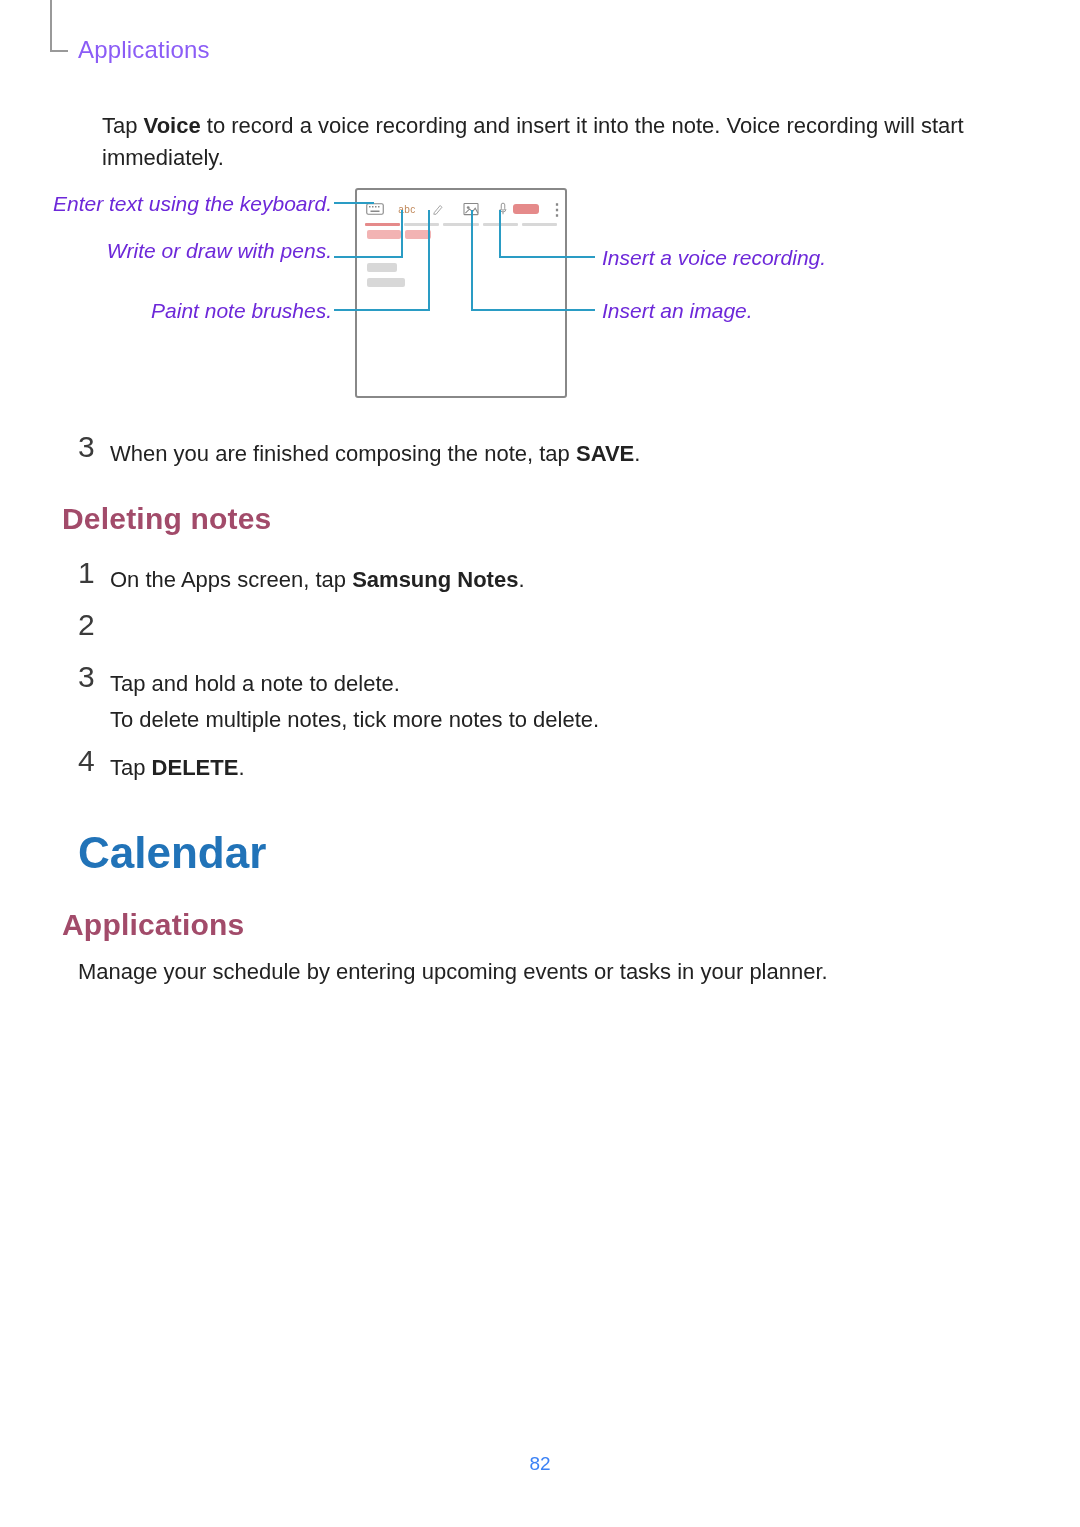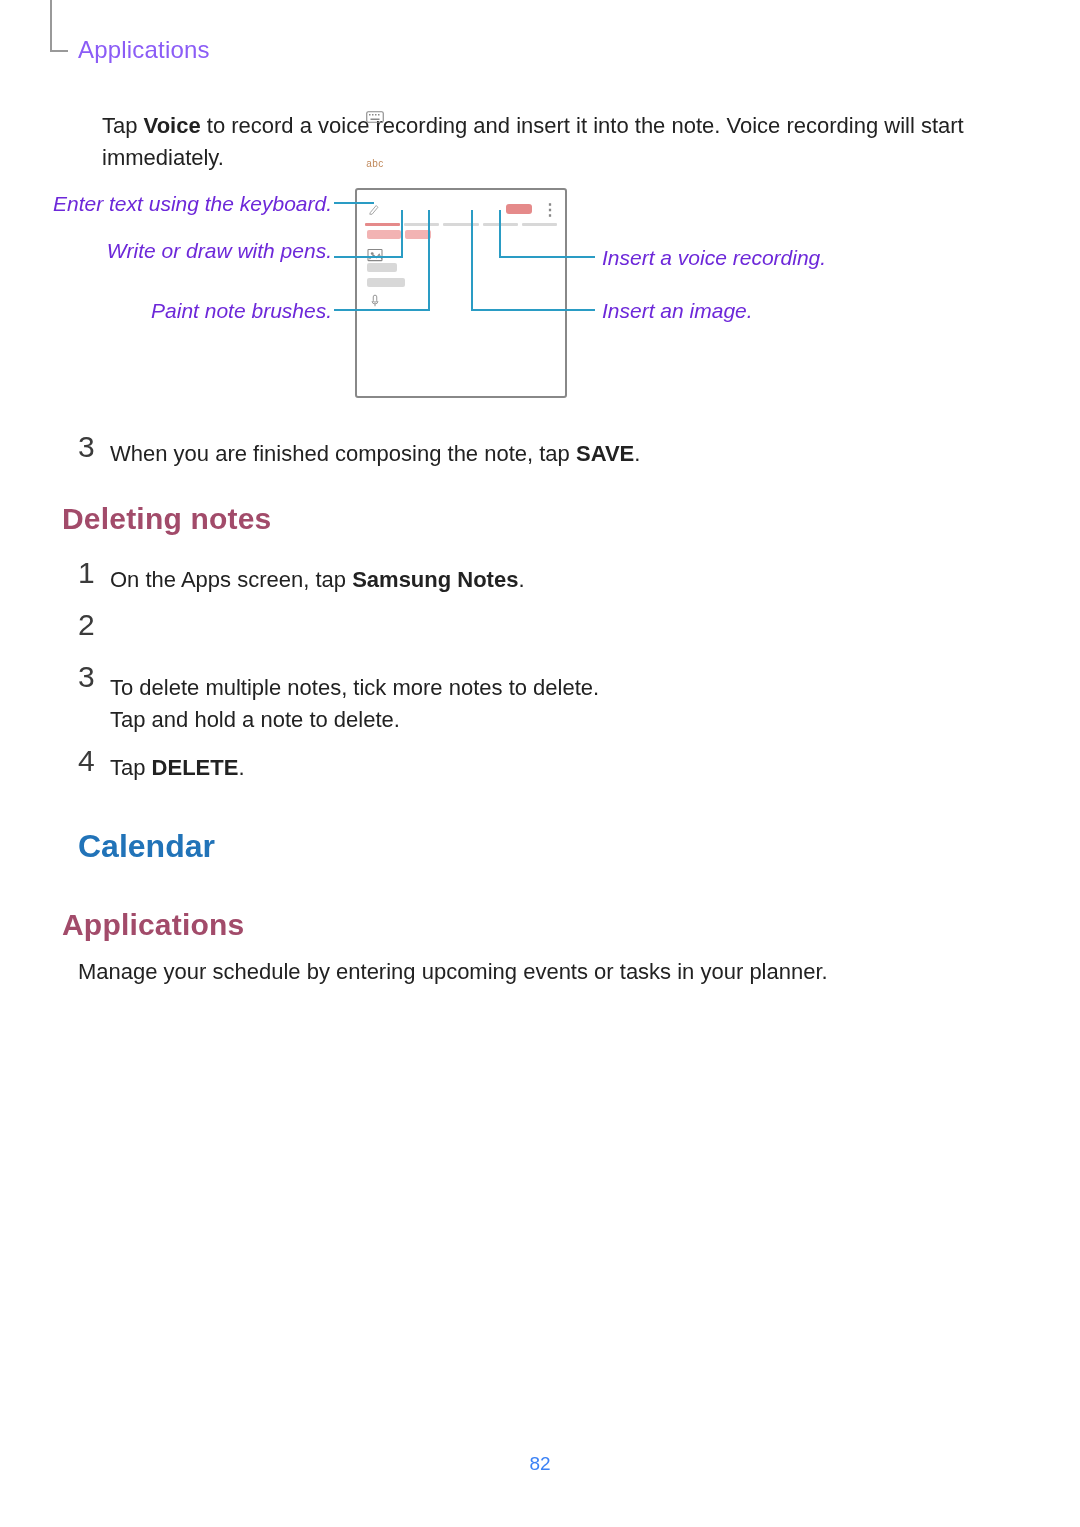--- a/index.html
+++ b/index.html
@@ -74,21 +74,21 @@
   .toolbar {
     position: absolute;
     top: 6px;
     left: 8px;
     right: 8px;
     height: 26px;
     display: flex;
     justify-content: space-between;
     align-items: center;
   }
-  .tb-left { display:flex; gap:28px; align-items:flex-end;flex-direction:column; }
+  .tb-left { display:flex; gap:12px; align-items:flex-end; }
   .tb-icon {
     width: 20px; height: 18px;
     display:flex; align-items:center; justify-content:center;
     color:#888;
     font-size:13px;
   }
   .tb-icon svg { width: 18px; height: 14px; }
   .tb-abc { color:#c0885a; font-size:10px; font-weight:500; letter-spacing:0.5px; }
   .save-pill {
     width: 26px; height: 10px; border-radius: 3px; background:#e58a8a;
@@ -148,21 +148,21 @@
     position: absolute;
     left: 62px;
     font-size: 30px;
     color: #a24b6a;
     font-weight: 600;
     letter-spacing: 0.2px;
   }
   .h-title {
     position: absolute;
     left: 78px;
-    font-size: 32px;
+    font-size: 44px;
     color: #2173b8;
     font-weight: 700;
   }
   .page-num {
     position: absolute;
     bottom: 52px;
     left: 0; right: 0;
     text-align: center;
     font-size: 19px;
     color: #3b82f6;
@@ -267,22 +267,22 @@
 
   <div class="num-step" style="top:556px;">1</div>
   <div class="step-text" style="top:564px;">
     <span>On the Apps screen, tap </span><b>Samsung Notes</b><span>.</span>
   </div>
 
   <div class="num-step" style="top:608px;">2</div>
 
   <div class="num-step" style="top:660px;">3</div>
   <div class="step-text" style="top:668px;">
+    <div>Tap and hold a note to delete.</div>
     <div style="margin-top:4px;">To delete multiple notes, tick more notes to delete.</div>
-    <div>Tap and hold a note to delete.</div>
   </div>
 
   <div class="num-step" style="top:744px;">4</div>
   <div class="step-text" style="top:752px;">
     <span>Tap </span><b>DELETE</b><span>.</span>
   </div>
 
   <div class="h-title" style="top:828px;">Calendar</div>
   <div class="h-section" style="top:908px;">Applications</div>
   <div class="body-text" style="position:absolute; top:956px; left:78px; right:78px;">Manage your schedule by entering upcoming events or tasks in your planner.</div>

